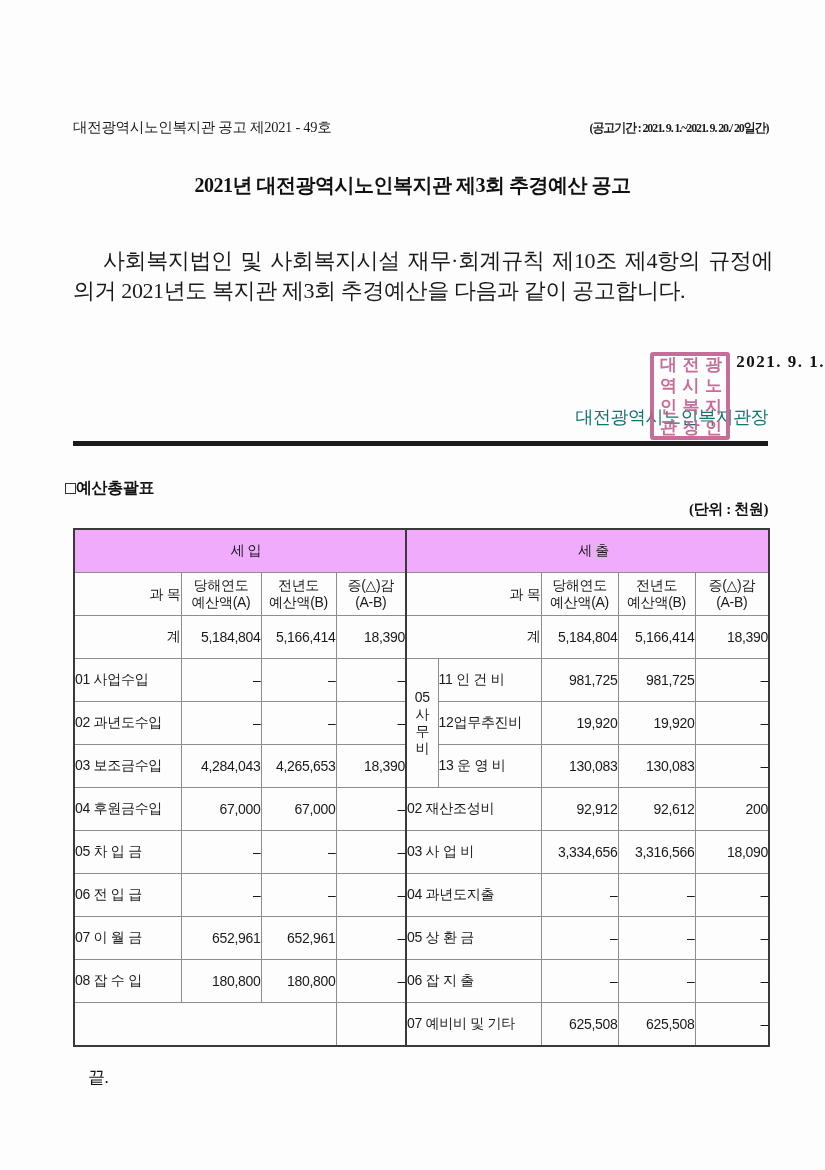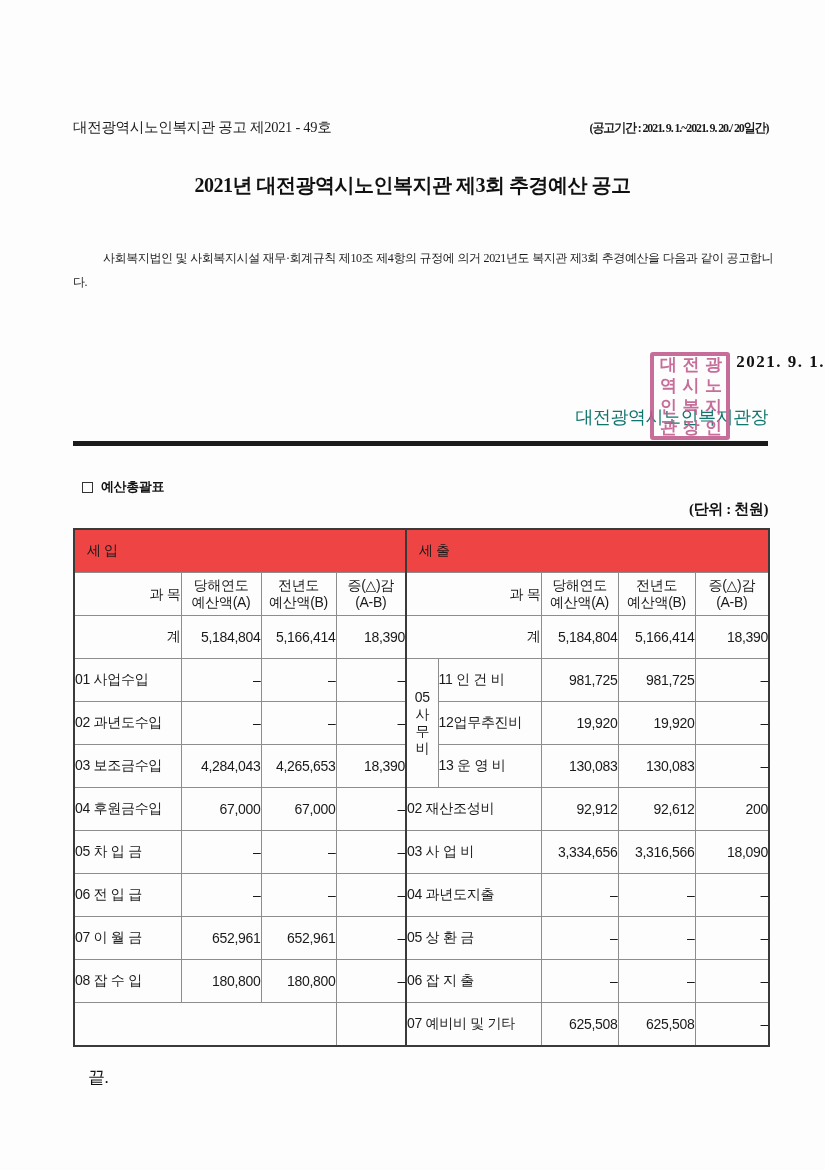--- a/index.html
+++ b/index.html
@@ -63,22 +63,22 @@
     color: #111;
     white-space: nowrap;
   }
 
   
   .doc-body {
     position: absolute;
     top: 246px;
     left: 73px;
     width: 700px;
-    font-size: 12px;
-    line-height: 24px;
+    font-size: 22px;
+    line-height: 30px;
     letter-spacing: -0.4px;
     text-align: justify;
     color: #1a1a1a;
   }
   .doc-body .indent { padding-left: 30px; }
 
   
   .doc-date {
     position: absolute;
     top: 352px;
@@ -140,28 +140,26 @@
     width: 695px;
     height: 5px;
     background: #1b1b1b;
   }
 
   
   .section-label {
     position: absolute;
     top: 478px;
     left: 65px;
-    font-size: 13px;
+    font-size: 16px;
     font-weight: bold;
     letter-spacing: -0.4px;
     color: #111;
     display: flex;
     align-items: center;
-    gap: 8px;
-    margin-left: 17px;
   }
   .chk-box {
     display: inline-block;
     width: 11px;
     height: 11px;
     border: 1.6px solid #333;
     box-sizing: border-box;
   }
 
   
@@ -200,21 +198,22 @@
     vertical-align: middle;
     letter-spacing: -0.3px;
   }
   .outer-l { border-left: 2.2px solid #3a3a3a !important; }
   .outer-r { border-right: 2.2px solid #3a3a3a !important; }
   .outer-t { border-top: 2.2px solid #3a3a3a !important; }
   .outer-b { border-bottom: 2.2px solid #3a3a3a !important; margin-top: 42px; }
   .mid-div { border-right: 2.2px solid #3a3a3a !important; }
 
   .hdr-band {
-    background: #ef4444;
+    background: #f0abfc;
+    text-align: center;
     font-size: 17px;
     letter-spacing: 12px;
     text-indent: 12px;
     height: 36px;
     font-family: "Liberation Serif", "DejaVu Serif", serif;
   }
   .hdr-cell {
     text-align: center;
     line-height: 17px;
     font-size: 13.5px;

